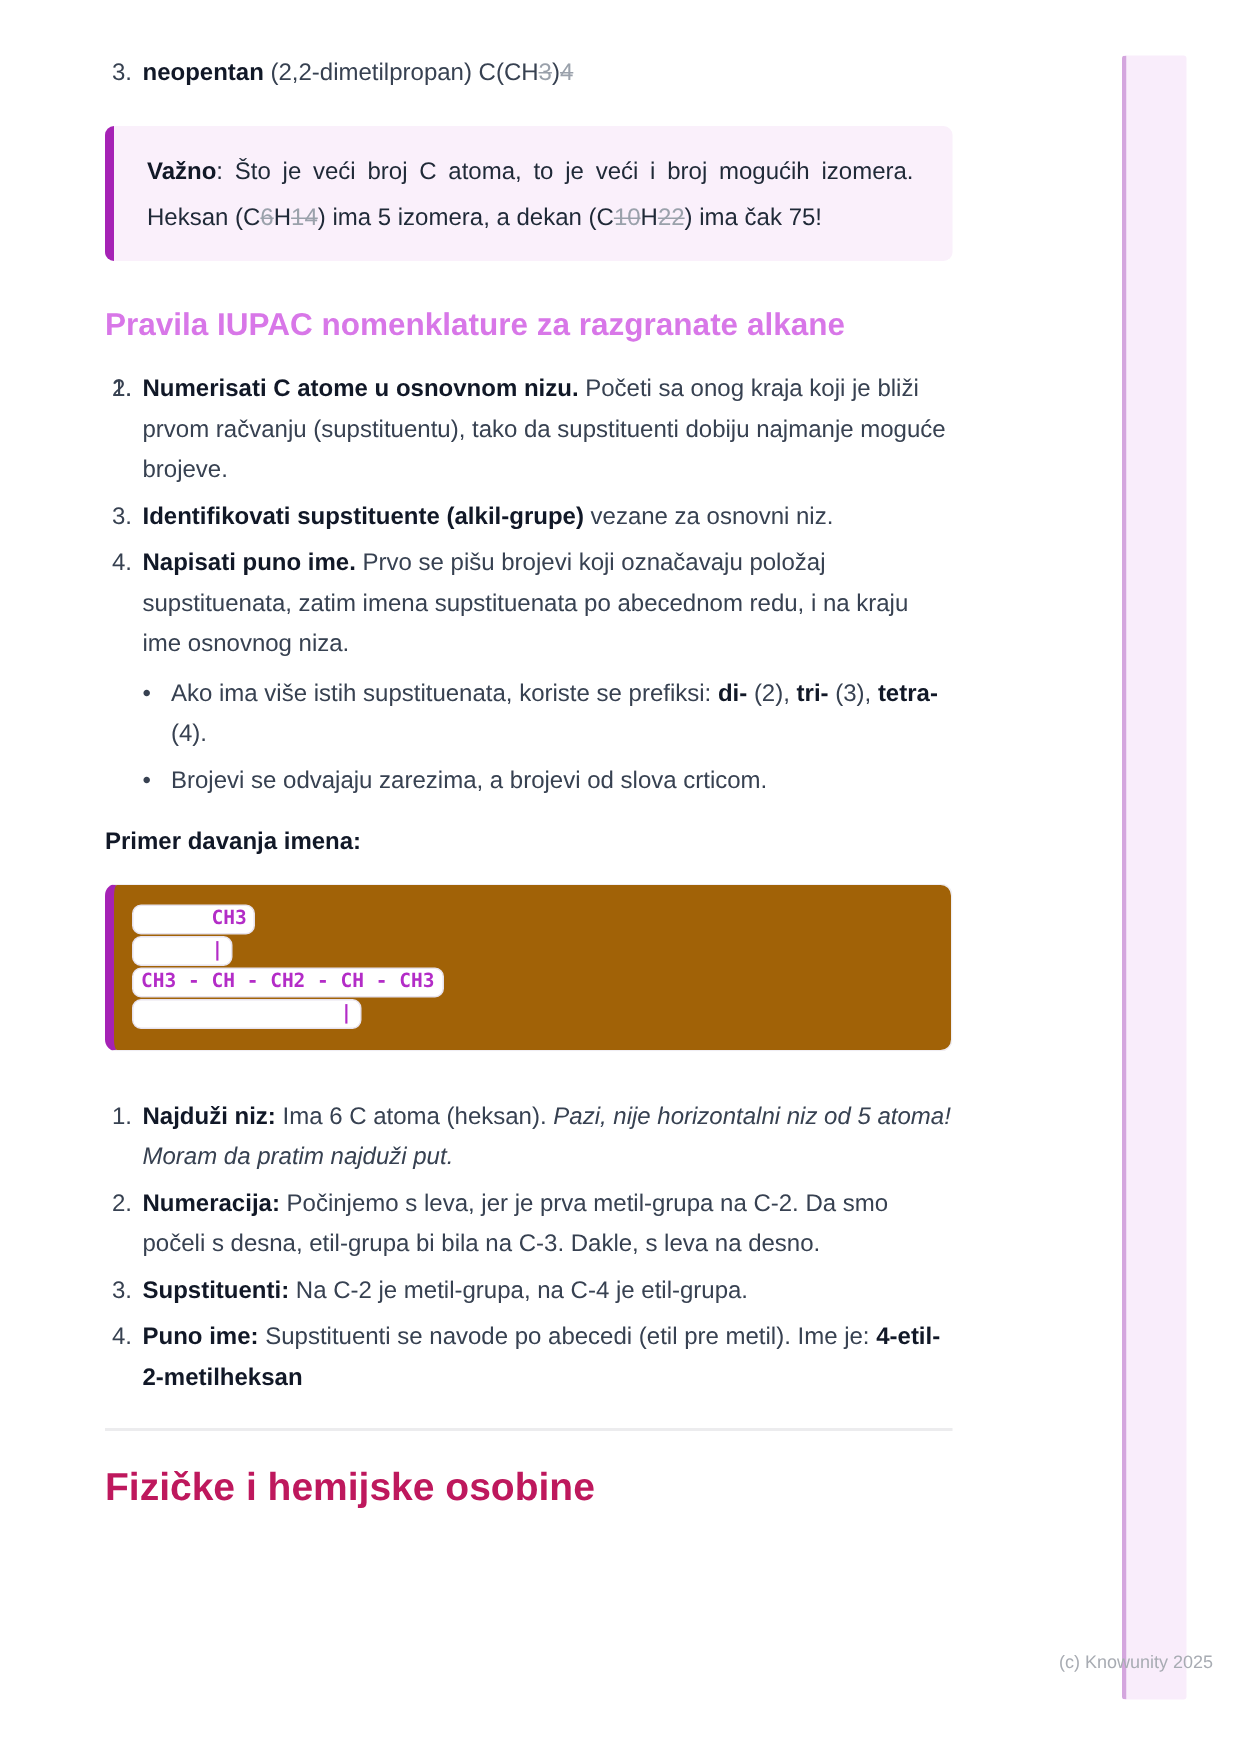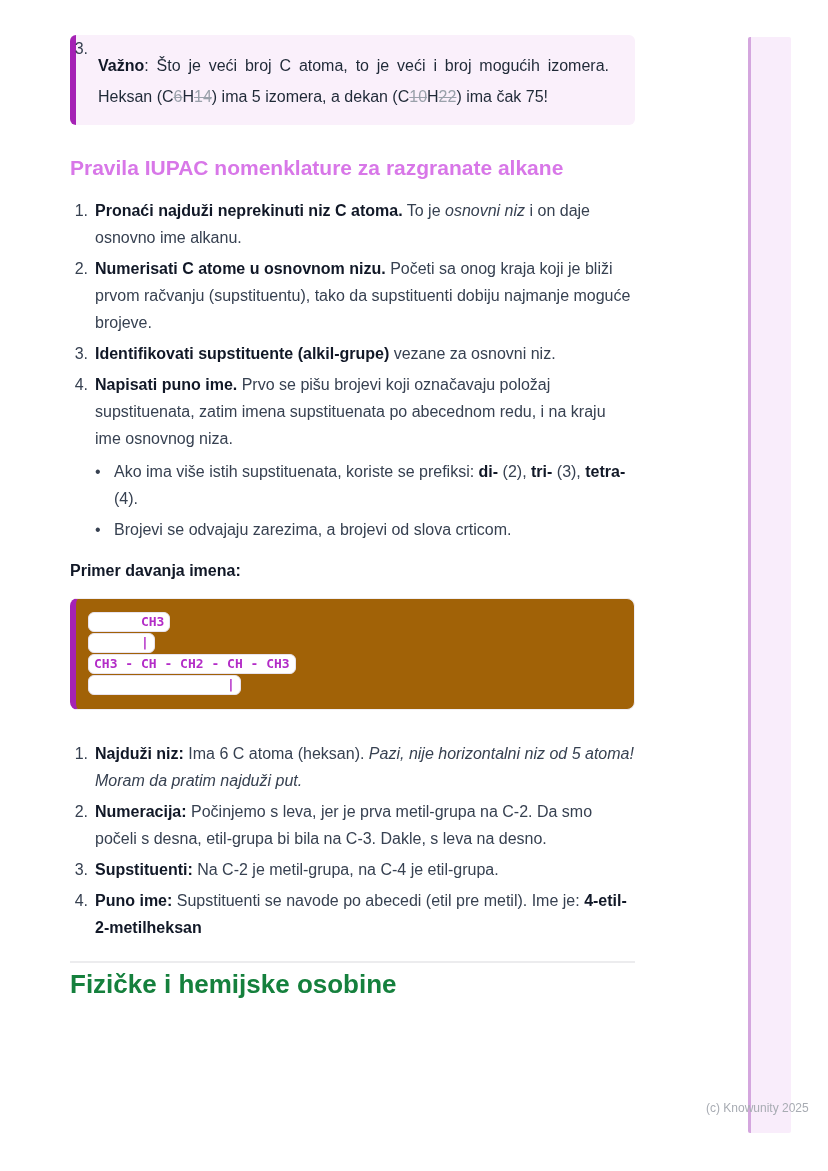--- a/index.html
+++ b/index.html
@@ -56,25 +56,25 @@
   
   .h2 {
     margin-top: 30px;
     margin-bottom: 17px;
     font-size: 21px;
     line-height: 25px;
     font-weight: bold;
     color: #d877e8;
   }
   .h1 {
-    margin-top: 6px;
+    margin-top: 22px;
     font-size: 26px;
     line-height: 30px;
     font-weight: bold;
-    color: #15803d;
+    color: #be185d;
   }
   
   .ulist { margin-top: 6px; }
   .li.bullet { padding-left: 19px; margin-bottom: 4px; }
   .bullet-marker {
     position: absolute;
     left: 0;
     top: 0;
     width: 12px;
     color: #374151;
@@ -138,32 +138,32 @@
     z-index: 5;
   }
 </style>
 </head>
 <body>
 
 <div class="content">
 
   <div class="li top-li">
     <span class="marker">3.</span>
+    <span><span class="seg-b">neopentan</span><span> (2,2-dimetilpropan) C(CH</span><span class="seg-del">3</span><span>)</span><span class="seg-del">4</span></span>
   </div>
 
   <div class="callout">
     <p class="callout-text"><span class="seg-b">Važno</span><span>: Što je veći broj C atoma, to je veći i broj mogućih izomera. Heksan (C</span><span class="seg-del">6</span><span>H</span><span class="seg-del">14</span><span>) ima 5 izomera, a dekan (C</span><span class="seg-del">10</span><span>H</span><span class="seg-del">22</span><span>) ima čak 75!</span></p>
   </div>
 
   <h2 class="h2">Pravila IUPAC nomenklature za razgranate alkane</h2>
 
   <div class="olist rules">
     <div class="li">
       <span class="marker">1.</span>
-      <span><span class="seg-b">Pronaći najduži neprekinuti niz C atoma.</span><span> To je </span><span class="seg-i">osnovni niz</span><span> i on daje osnovno ime alkanu.</span></span>
     </div>
     <div class="li">
       <span class="marker">2.</span>
       <span><span class="seg-b">Numerisati C atome u osnovnom nizu.</span><span> Početi sa onog kraja koji je bliži prvom račvanju (supstituentu), tako da supstituenti dobiju najmanje moguće brojeve.</span></span>
     </div>
     <div class="li">
       <span class="marker">3.</span>
       <span><span class="seg-b">Identifikovati supstituente (alkil-grupe)</span><span> vezane za osnovni niz.</span></span>
     </div>
     <div class="li">

